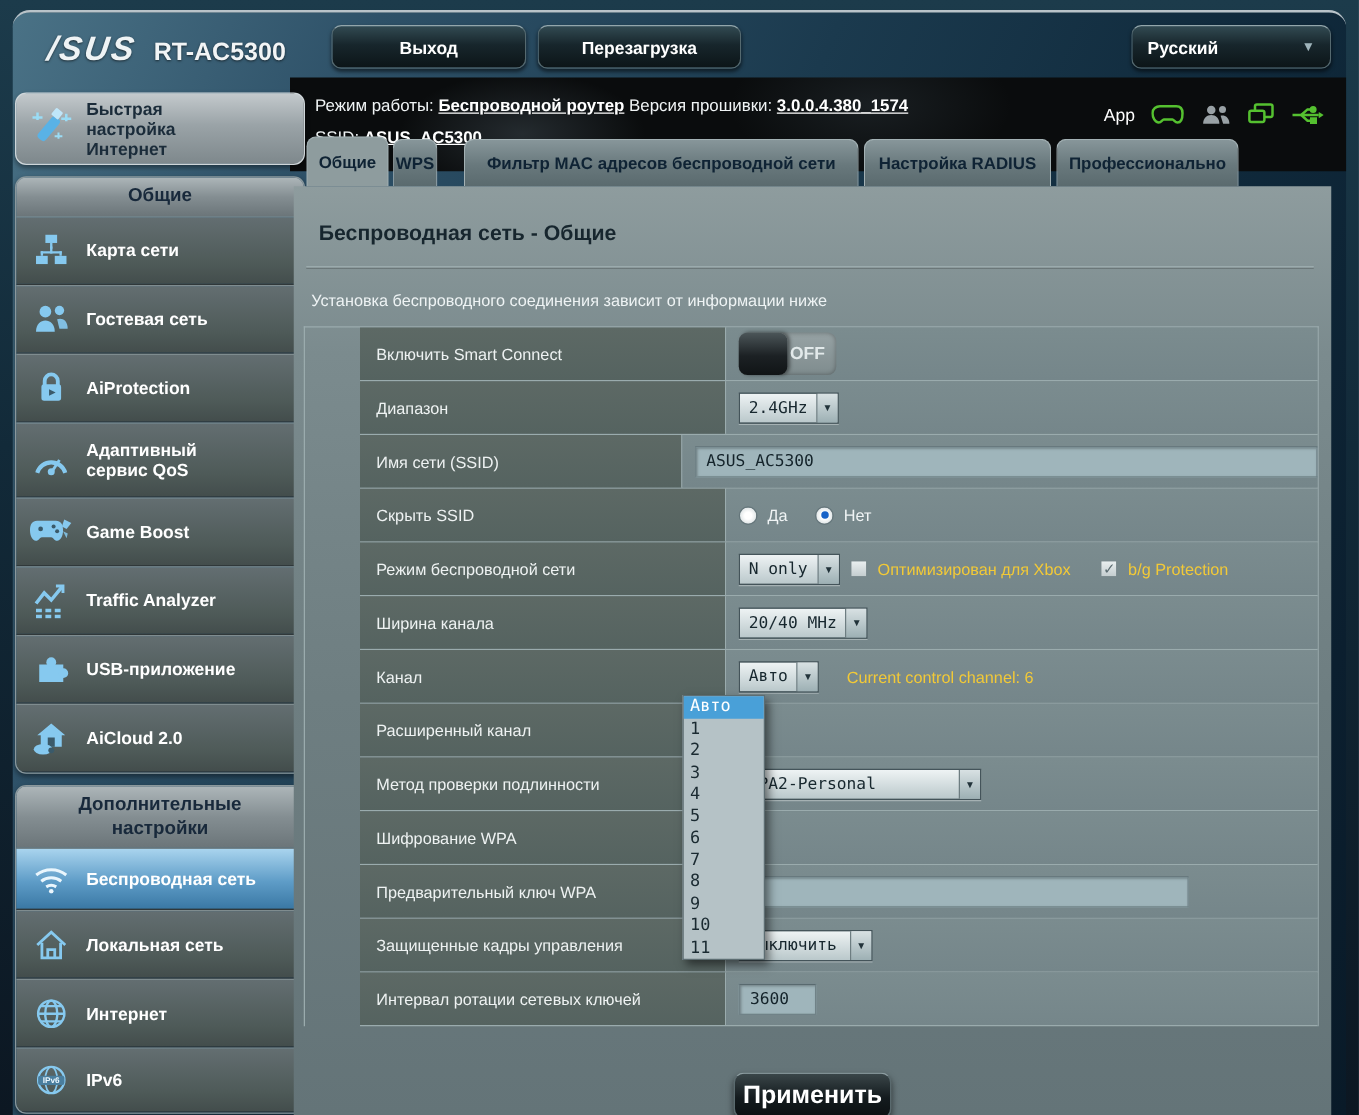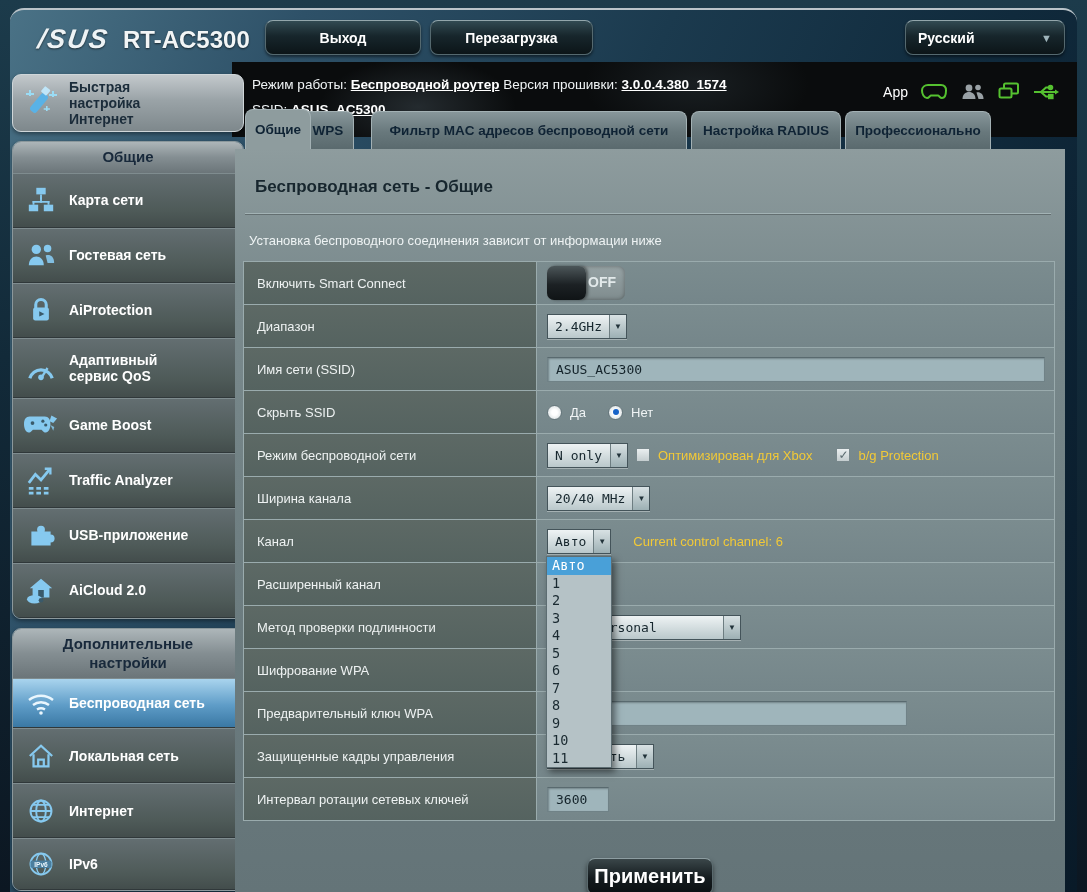--- a/index.html
+++ b/index.html
@@ -9,21 +9,21 @@
 
   #window { position:absolute; left:10px; top:8px; width:1067px; height:884px;
     border-radius:14px 14px 0 0; border-top:2px solid #b9c3c9;
     background:linear-gradient(115deg,#4a7286 0%,#2e5168 20%,#1b3a4e 45%,#102a3c 68%,#0b1f2f 88%,#091a28 100%);
     overflow:hidden; }
 
   
   #logo { position:absolute; left:28px; top:14px; display:flex; align-items:baseline; gap:14px; }
   .asus-brand { color:#eef3f5; font-size:27px; font-weight:bold; font-style:italic;
     letter-spacing:2px; transform:skewX(-8deg); text-shadow:0 1px 2px rgba(0,0,0,.6); }
-  .asus-model { color:#f2f5f6; font-size:24px; font-weight:bold; text-shadow:0 1px 2px rgba(0,0,0,.6); }
+  .asus-model { color:#f2f5f6; font-size:20px; font-weight:bold; text-shadow:0 1px 2px rgba(0,0,0,.6); }
   .top-btn { position:absolute; top:10px; height:35px; border-radius:8px; cursor:pointer;
     background:linear-gradient(#324a52 0%,#17262c 45%,#0c1518 100%);
     border:1px solid #55696f; border-top-color:#93a6ab;
     color:#fff; font-size:14px; font-weight:bold; display:flex; align-items:center; justify-content:center;
     box-shadow:0 2px 3px rgba(0,0,0,.5); }
   #btn-logout { left:255px; width:156px; }
   #btn-reboot { left:420px; width:163px; }
   #lang-select { left:auto; right:12px; width:160px; justify-content:space-between; padding:0 12px; }
   #lang-select .tri { color:#9fb4bb; font-size:11px; }
 
@@ -48,21 +48,21 @@
   .tab.active { top:99px; height:40px; background:#8e9c9e; z-index:5; }
 
   
   #content { position:absolute; left:225px; top:139px; width:830px; bottom:0; z-index:4;
     background:linear-gradient(#8e9c9e 0%,#7b8b8e 18%,#6e7e81 55%,#647478 100%); }
   #page-title { position:absolute; left:20px; top:28px; color:#17262e; font-size:17px; font-weight:bold; }
   #title-rule { position:absolute; left:10px; top:64px; width:806px; height:1px; background:#a3b3b5; box-shadow:0 1px 0 rgba(0,0,0,.25); }
   #page-desc { position:absolute; left:14px; top:84px; color:#eef3f4; font-size:13px; }
 
   
-  #form-table { position:absolute; left:8px; top:112px; width:812px; border:1px solid #9aabad; border-bottom:none; }
+  #form-table { position:absolute; left:8px; top:112px; width:812px; border:1px solid #9aabad; border-bottom:none;padding-left:44px; }
   .row { display:flex; height:43px; border-bottom:1px solid #9aabad; }
   .row .lbl { width:293px; background:linear-gradient(#5d6965,#556360); border-right:1px solid #9aabad;
     color:#eef2f2; font-size:13px; display:flex; align-items:center; padding-left:13px; }
   .row .val { flex:1; background:linear-gradient(#7b8c8f,#75868a); display:flex; align-items:center;
     padding-left:10px; gap:8px; position:relative; }
 
   
   .sel { display:inline-flex; align-items:stretch; border:1px solid #44545a; cursor:pointer;
     background:linear-gradient(#eef3f4,#bac8cb); box-shadow:0 1px 0 rgba(255,255,255,.35); height:25px; }
   .sel .t { font-family:"DejaVu Sans Mono", monospace; font-size:13px; color:#17272e;
@@ -179,21 +179,21 @@
             <path d="M8 8l5 4.5h3"></path>
           <circle cx="17.5" cy="3.5" r="1.8" fill="#55c130"></circle>
             <rect x="16" y="10.8" width="3.6" height="3.4" fill="#55c130"></rect>
           <path d="M22 5.5L26 8l-4 2.5z" fill="#55c130" stroke="none"></path>
           </svg>
       </span>
     </div>
   </div>
 
   <div class="tab active" style="left:235px;width:66px;">Общие</div>
-  <div class="tab" style="left:292px;width:52px;">WPS</div>
+  <div class="tab" style="left:304px;width:36px;">WPS</div>
   <div class="tab" style="left:361px;width:316px;">Фильтр MAC адресов беспроводной сети</div>
   <div class="tab" style="left:681px;width:150px;">Настройка RADIUS</div>
   <div class="tab" style="left:835px;width:146px;">Профессионально</div>
 
   <div id="sidebar">
     <div id="quick-setup">
       <span>
         <svg width="40" height="42" viewBox="0 0 40 42">
           <rect x="7" y="17" width="22" height="8" rx="3" transform="rotate(-50 18 21)" fill="#59b2e6"></rect>
           <rect x="21" y="6" width="7" height="7" rx="1" transform="rotate(-50 24 9)" fill="#bfe6f9"></rect>

